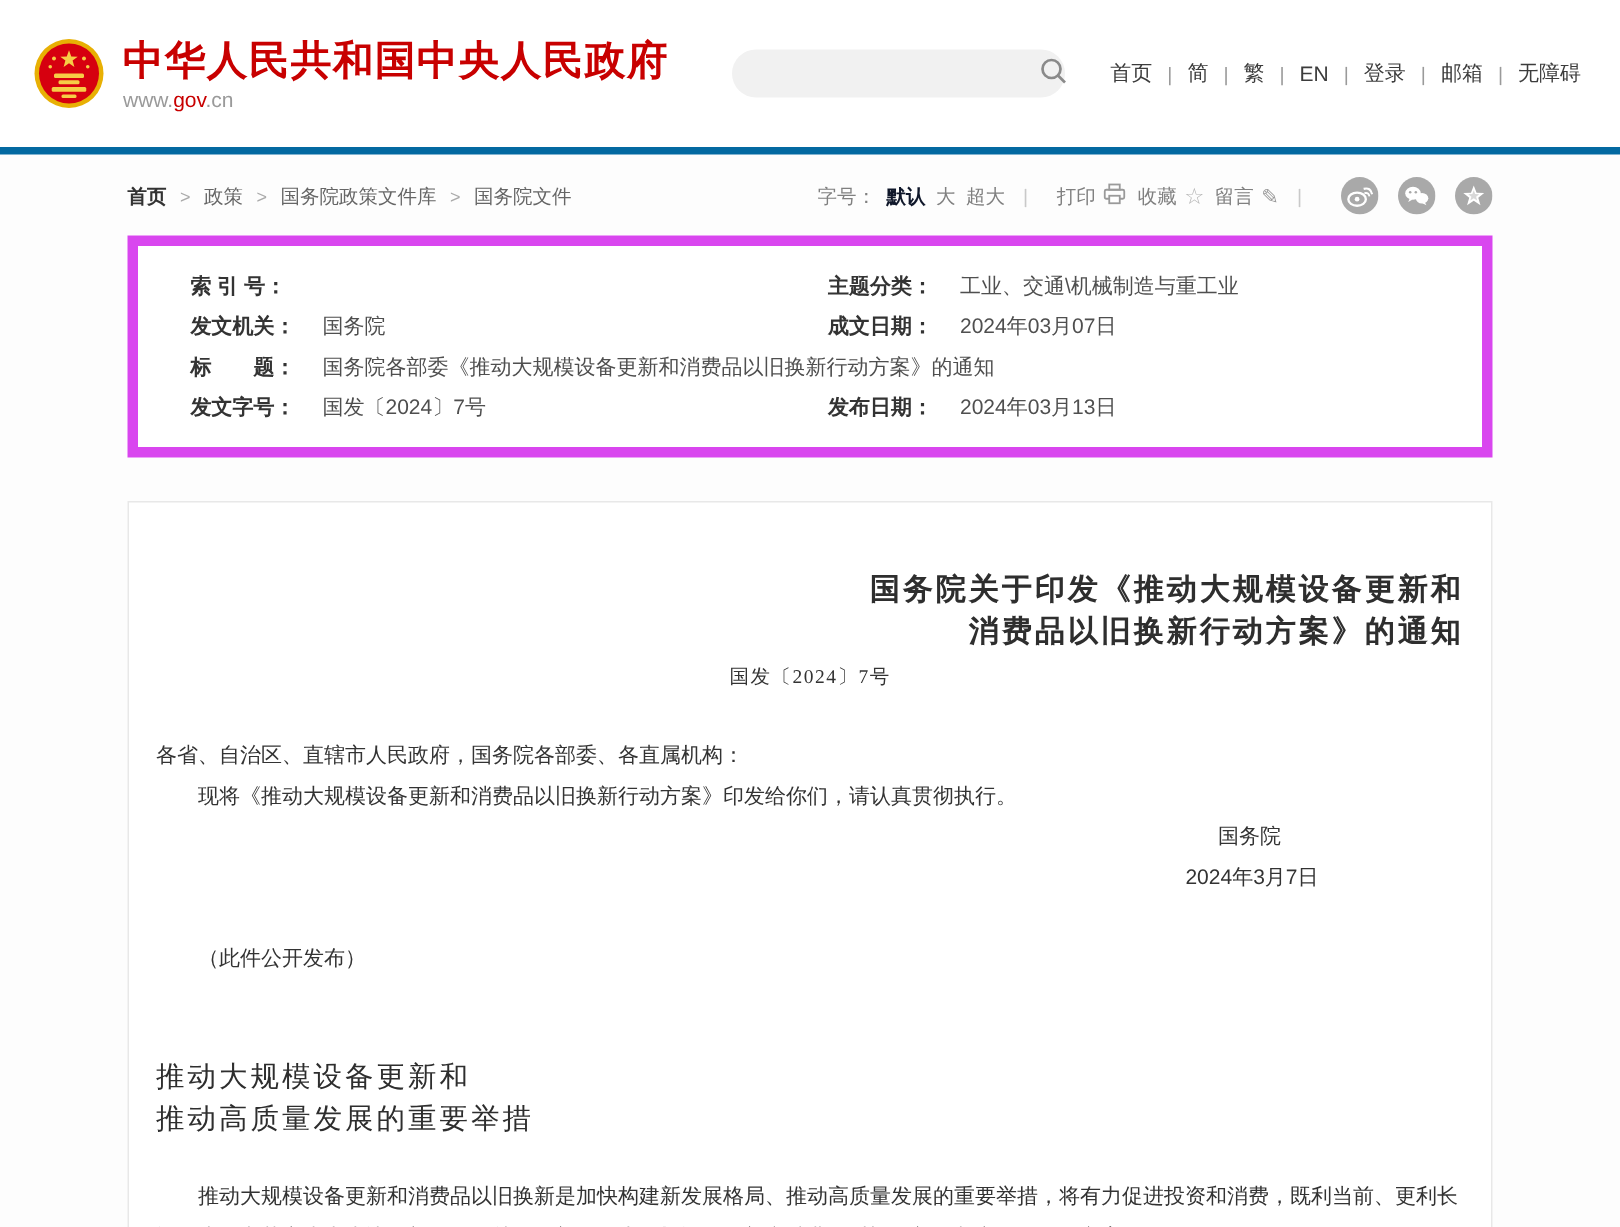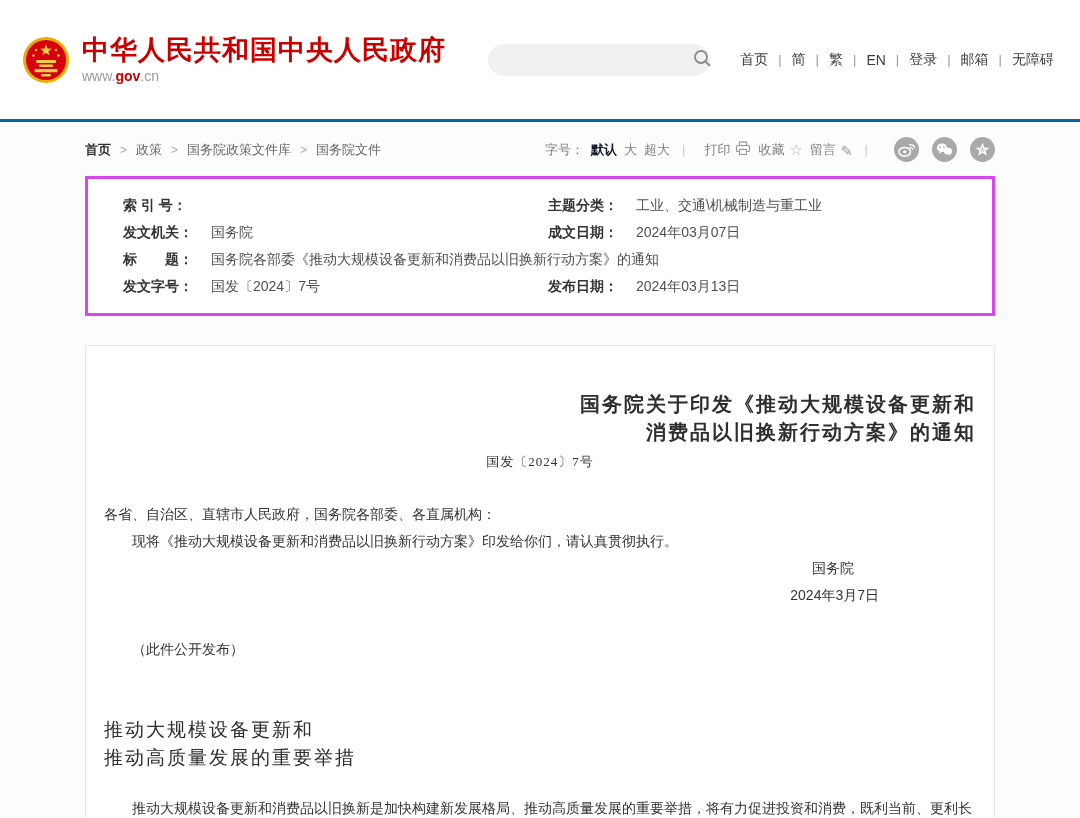--- a/index.html
+++ b/index.html
@@ -1,26 +1,26 @@
 <!DOCTYPE html>
 <html><head>
 <meta charset="utf-8">
 <style>
   * { margin:0; padding:0; box-sizing:border-box; }
   html,body { width:1080px; height:818px; overflow:hidden; background:#fdfdfd;
     font-family:"Liberation Sans","DejaVu Sans",sans-serif; }
 
   
-  .site-header { height:122px; background:#fff; border-bottom:3px solid #0369a1;
+  .site-header { height:103px; background:#fff; border-bottom:5px solid #0369a1;
     display:flex; align-items:center; justify-content:space-between; padding:0 22px; }
   .brand { display:flex; align-items:center; gap:12px; }
   .emblem { width:48px; height:48px; flex:0 0 auto; }
   .site-title { color:#c80000; font-size:27px; font-weight:bold; letter-spacing:1px; line-height:30px; }
   .site-url { font-size:14px; color:#9a9a9a; margin-top:3px; }
-  .site-url .hl { color:#c80000; font-weight:bold; }
+  .site-url .hl { color:#c80000; font-weight:normal; }
   .header-right { display:flex; align-items:center; gap:26px; }
   .search-pill { width:222px; height:32px; border-radius:16px; background:#f1f1f1;
     display:flex; align-items:center; }
   .search-input { flex:1; border:none; outline:none; background:transparent; height:28px;
     padding:0 8px 0 16px; font-size:14px; color:#333; }
   .search-btn { border:none; background:transparent; cursor:pointer; padding:0 12px 0 0;
     display:flex; align-items:center; }
   .top-nav { display:flex; align-items:center; font-size:14px; color:#3c3c3c; }
   .top-nav a { color:#3c3c3c; text-decoration:none; padding:0 4px; cursor:pointer; }
   .top-nav .sep { color:#9a9a9a; padding:0 6px; font-size:13px; }
@@ -40,21 +40,21 @@
   .fs-opt { cursor:pointer; color:#808080; }
   .fs-opt.active { color:#0f172a; font-weight:bold; }
   .pipe { color:#c9c9c9; margin:0 12px; }
   .tool-item { display:flex; align-items:flex-end; gap:5px; cursor:pointer; }
   .glyph-star { font-size:15px; color:#b5b5b5; }
   .glyph-pencil { font-size:14px; color:#9a9a9a; }
   .share { display:flex; align-items:center; gap:13px; margin-left:14px; }
   .share svg { display:block; cursor:pointer; }
 
   
-  .meta-box { background:#fff; border:3px solid #d946ef; padding:13px 0; }
+  .meta-box { background:#fff; border:7px solid #d946ef; padding:13px 0; }
   .meta-row { display:flex; line-height:27px; font-size:14px; }
   .meta-cell { display:flex; }
   .meta-cell.left { width:460px; padding-left:35px; }
   .meta-cell.full { width:100%; padding-left:35px; }
   .meta-label { font-weight:bold; color:#333; min-width:88px; white-space:pre; }
   .meta-value { color:#4f4f4f; }
 
   
   .doc-box { margin-top:29px; background:#fff; border:1px solid #e8e8e8;
     padding:44px 18px 80px; min-height:640px; }

